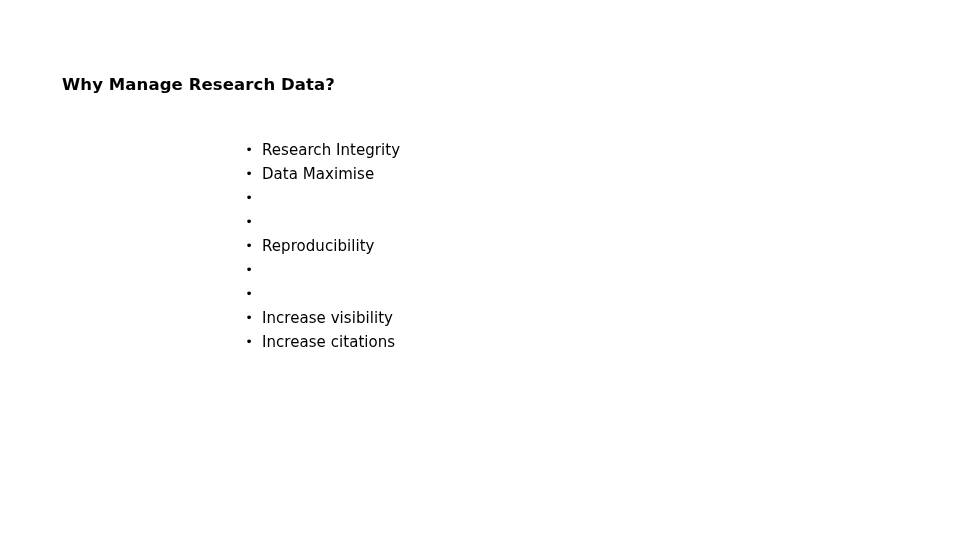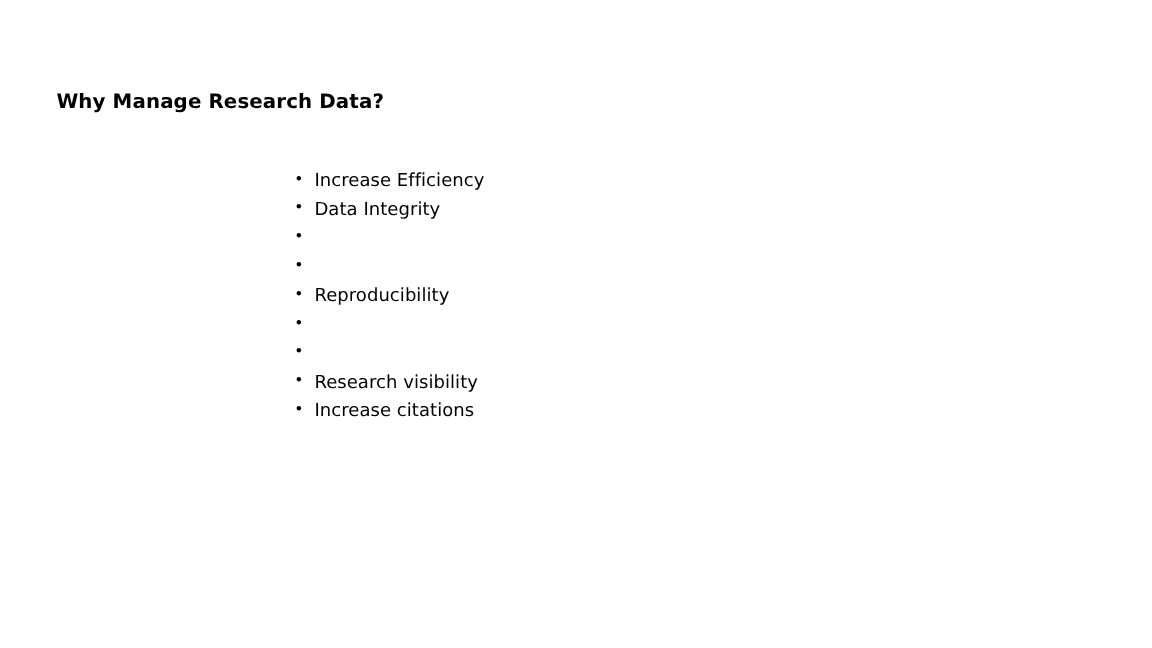--- a/index.html
+++ b/index.html
@@ -21,21 +21,21 @@
     position: absolute;
     left: 0;
     top: 0;
     width: 960px;
     height: 540px;
     background: #ffffff;
   }
 
   .slide-title {
     position: absolute;
-    left: 47px;
+    left: 62px;
     top: 63px;
     font-size: 16.5px;
     font-weight: bold;
     letter-spacing: 0.1px;
     line-height: 22px;
     white-space: nowrap;
     color: #000000;
   }
 
   .bullet-list {
@@ -80,26 +80,26 @@
 <body>
 
 <div class="slide">
 
   <h1 class="slide-title">Why Manage Research Data?</h1>
 
   <ul class="bullet-list">
 
     <li class="bullet-item">
       <span class="bullet-marker">•</span>
-      <span class="bullet-text">Increase Efficiency</span>
+      <span class="bullet-text">Research Integrity</span>
     </li>
 
     <li class="bullet-item">
       <span class="bullet-marker">•</span>
-      <span class="bullet-text">Data Integrity</span>
+      <span class="bullet-text">Data Maximise</span>
     </li>
 
     <li class="bullet-item">
       <span class="bullet-marker">•</span>
     </li>
 
     <li class="bullet-item">
       <span class="bullet-marker">•</span>
     </li>
 
@@ -111,21 +111,21 @@
     <li class="bullet-item">
       <span class="bullet-marker">•</span>
     </li>
 
     <li class="bullet-item">
       <span class="bullet-marker">•</span>
     </li>
 
     <li class="bullet-item">
       <span class="bullet-marker">•</span>
-      <span class="bullet-text">Research visibility</span>
+      <span class="bullet-text">Increase visibility</span>
     </li>
 
     <li class="bullet-item">
       <span class="bullet-marker">•</span>
       <span class="bullet-text">Increase citations</span>
     </li>
 
   </ul>
 
 </div>

